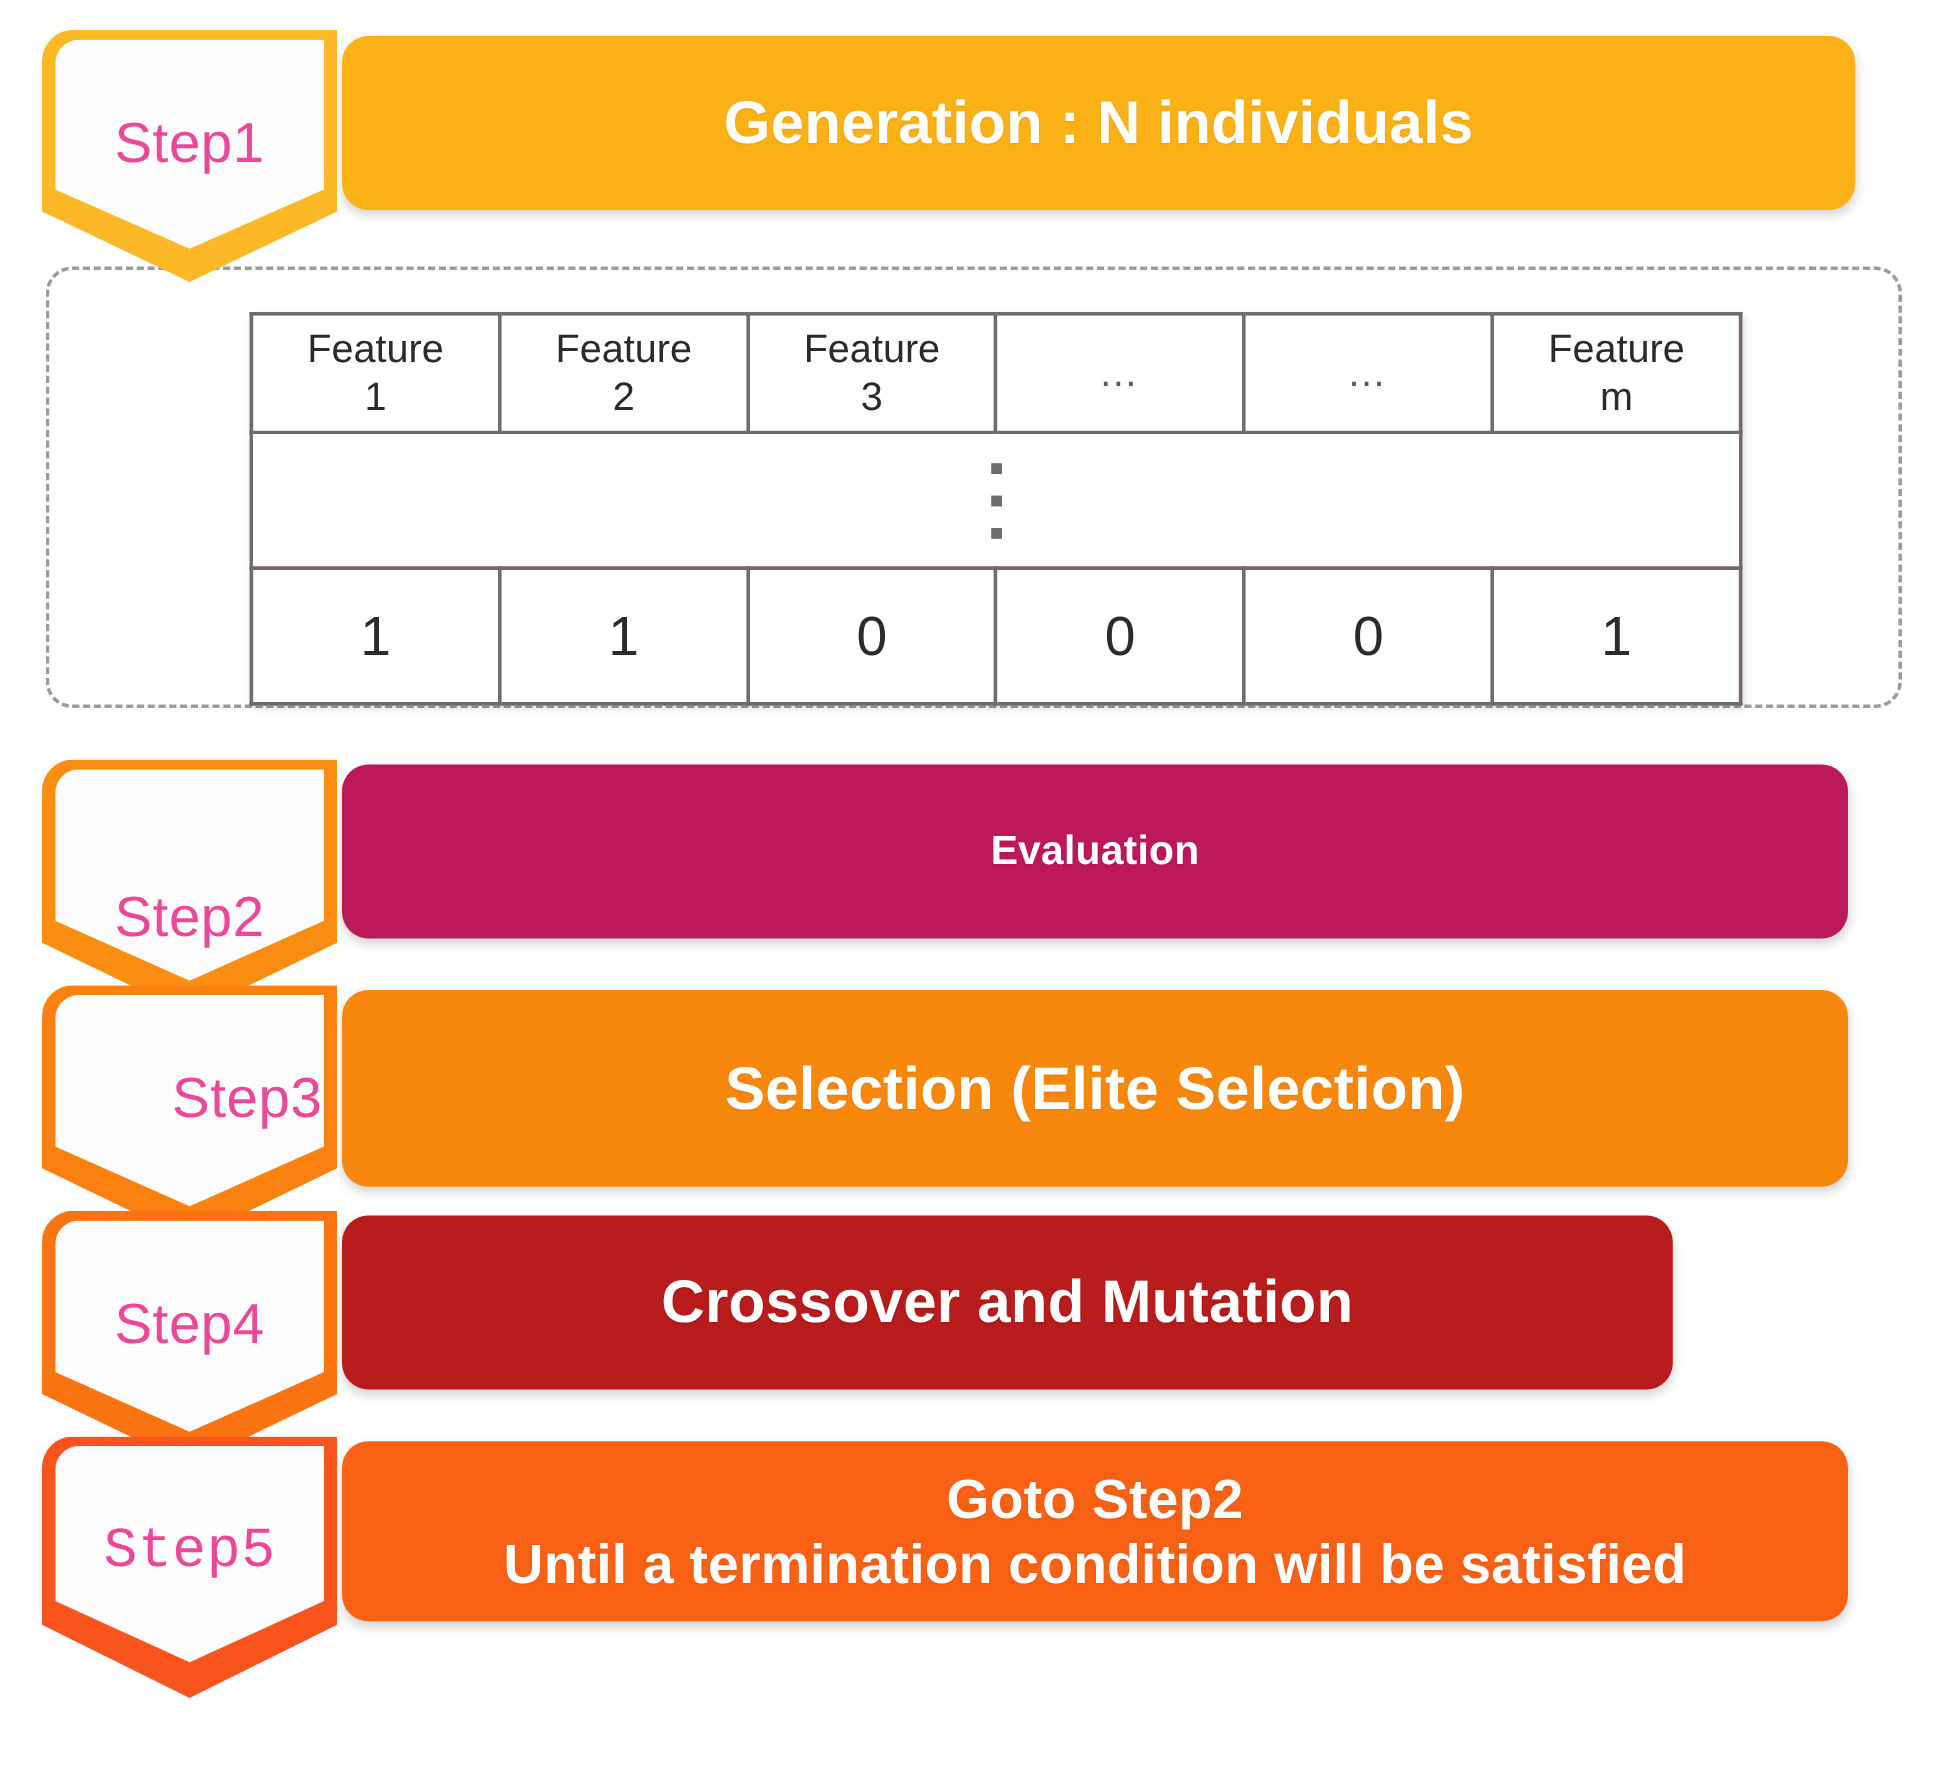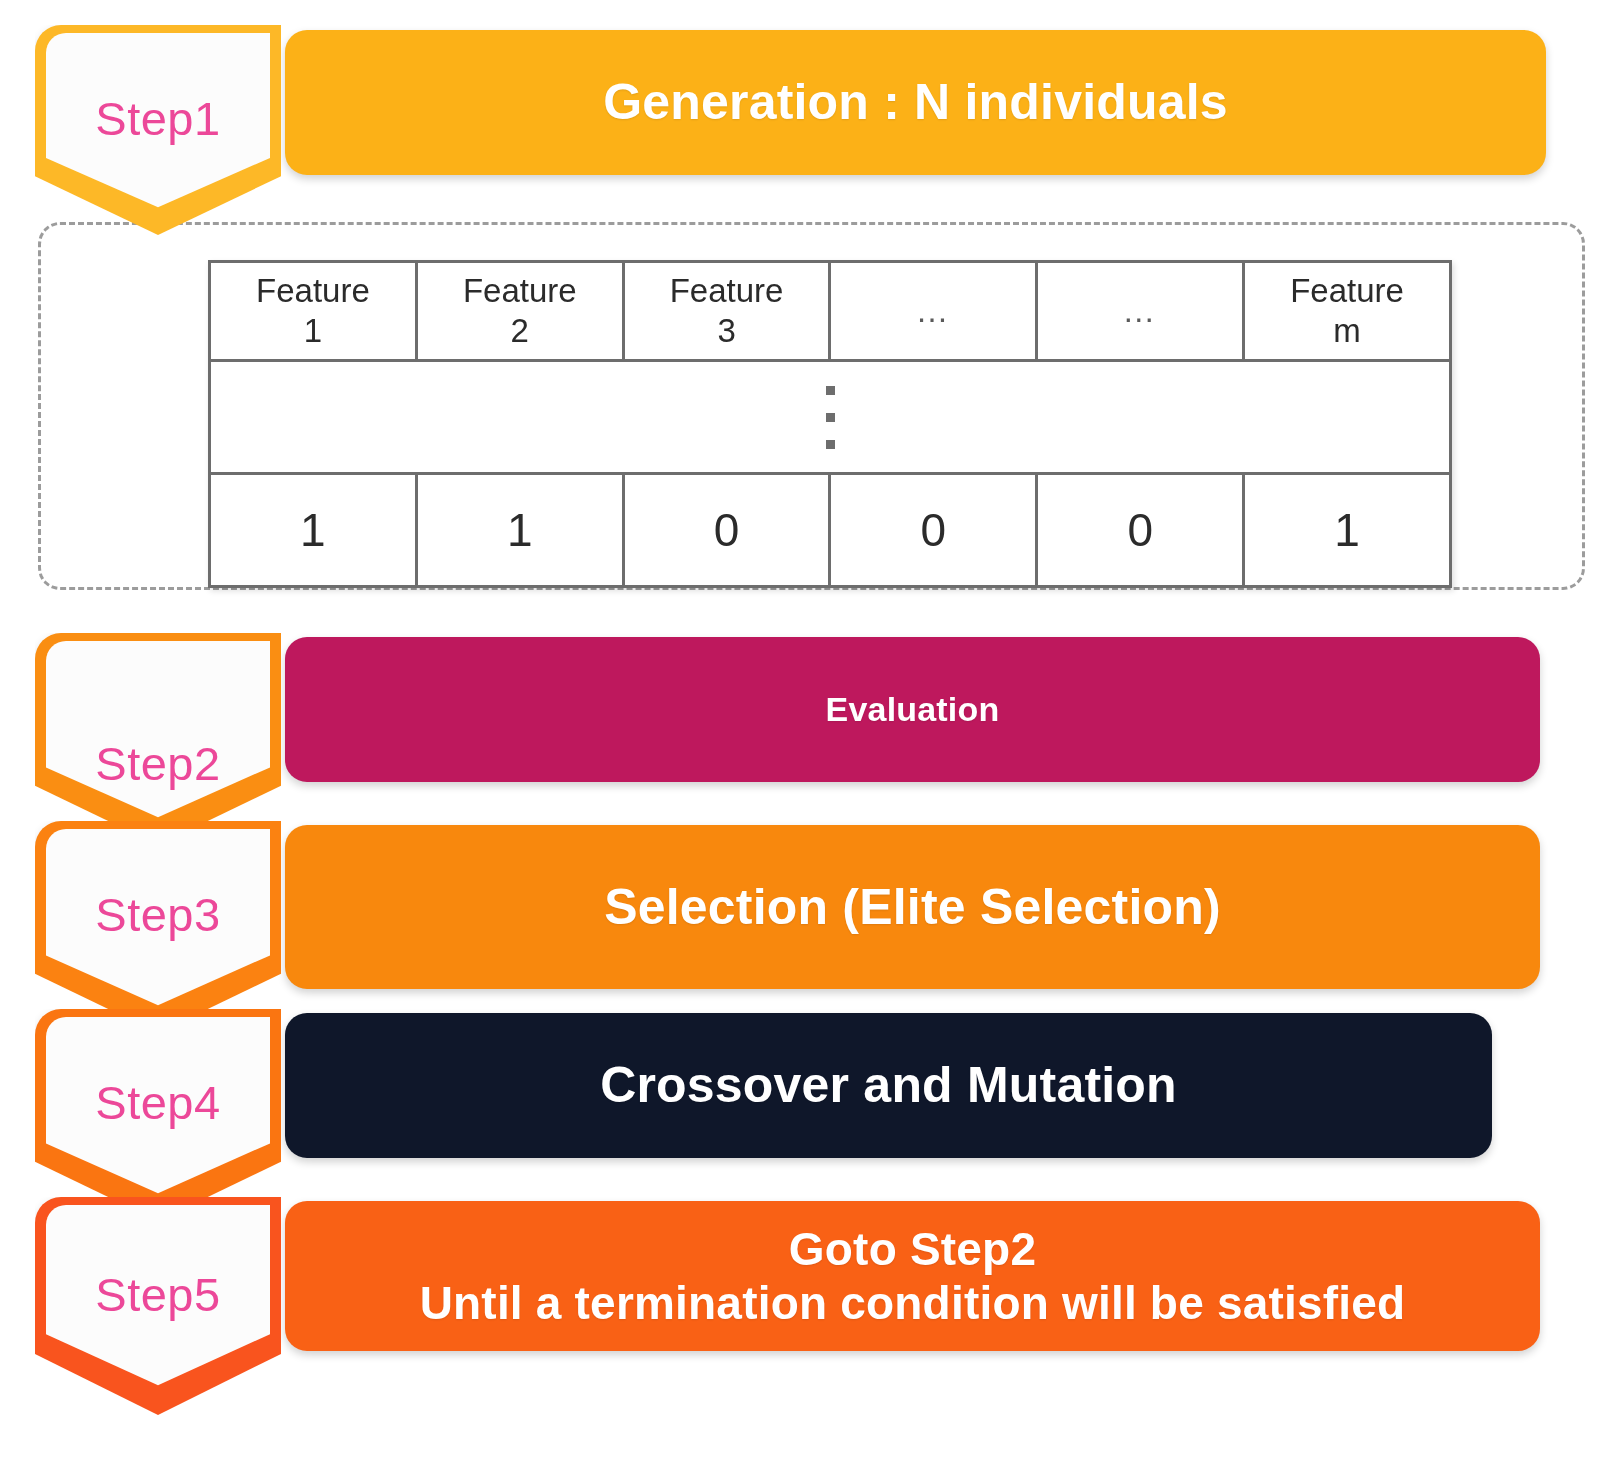--- a/index.html
+++ b/index.html
@@ -219,40 +219,40 @@
     </div>
   </div>
 
   <div class="step-row" style="top:0;">
     <div class="step-bar" style="left:285px; top:825px; width:1255px; height:164px; background:#F8880D; font-size:50px;">
       <span>Selection (Elite Selection)</span>
     </div>
     <div class="badge" style="left:35px; top:821px;">
       <div class="badge-outer" style="height:212px; background:#FB8211;"></div>
       <div class="badge-inner" style="height:178px;"></div>
-      <div class="badge-label" style="top:66px;">Step3</div>
-    </div>
-  </div>
-
-  <div class="step-row" style="top:0;">
-    <div class="step-bar" style="left:285px; top:1013px; width:1207px; height:145px; background:#0f172a; font-size:50px;">
+      <div class="badge-label" style="top:66px;padding-left:48px;">Step3</div>
+    </div>
+  </div>
+
+  <div class="step-row" style="top:0;">
+    <div class="step-bar" style="left:285px; top:1013px; width:1109px; height:145px; background:#b91c1c; font-size:50px;">
       <span>Crossover and Mutation</span>
     </div>
     <div class="badge" style="left:35px; top:1009px;">
       <div class="badge-outer" style="height:212px; background:#FA7511;"></div>
       <div class="badge-inner" style="height:178px;"></div>
       <div class="badge-label" style="top:66px;">Step4</div>
     </div>
   </div>
 
   <div class="step-row" style="top:0;">
     <div class="step-bar" style="left:285px; top:1201px; width:1255px; height:150px; background:#F96115; font-size:46px; flex-direction:column;">
       <span>Goto Step2</span>
       <span>Until a termination condition will be satisfied</span>
     </div>
     <div class="badge" style="left:35px; top:1197px;">
       <div class="badge-outer" style="height:218px; background:#F9541E;"></div>
       <div class="badge-inner" style="height:182px;"></div>
-      <div class="badge-label" style="top:70px;">Step5</div>
+      <div class="badge-label" style="top:70px;font-family:Liberation Mono, monospace;">Step5</div>
     </div>
   </div>
 
 </div>
 
 </body></html>

